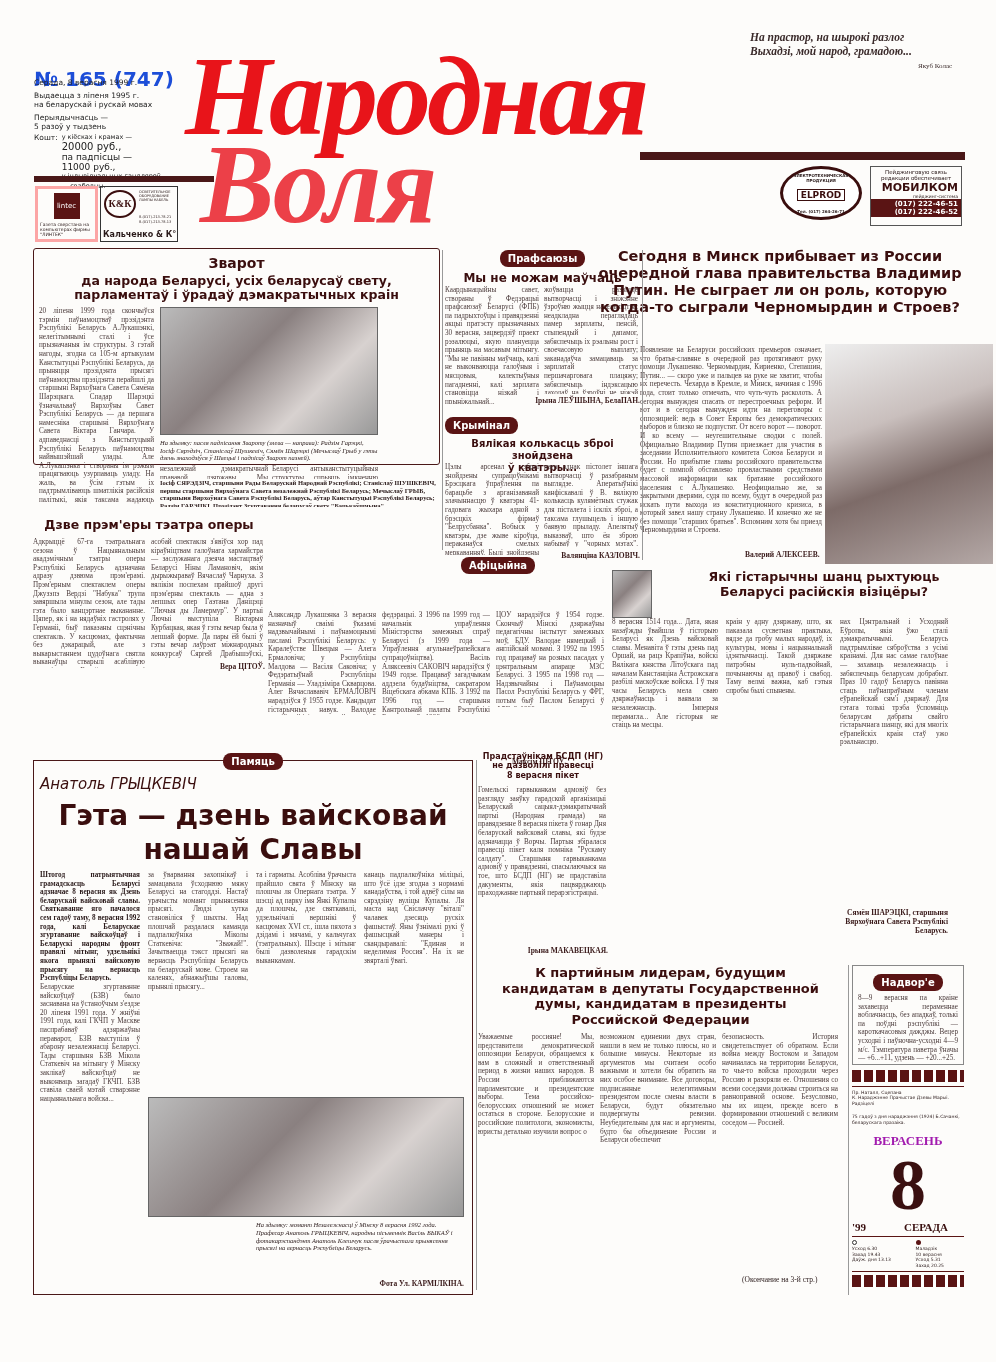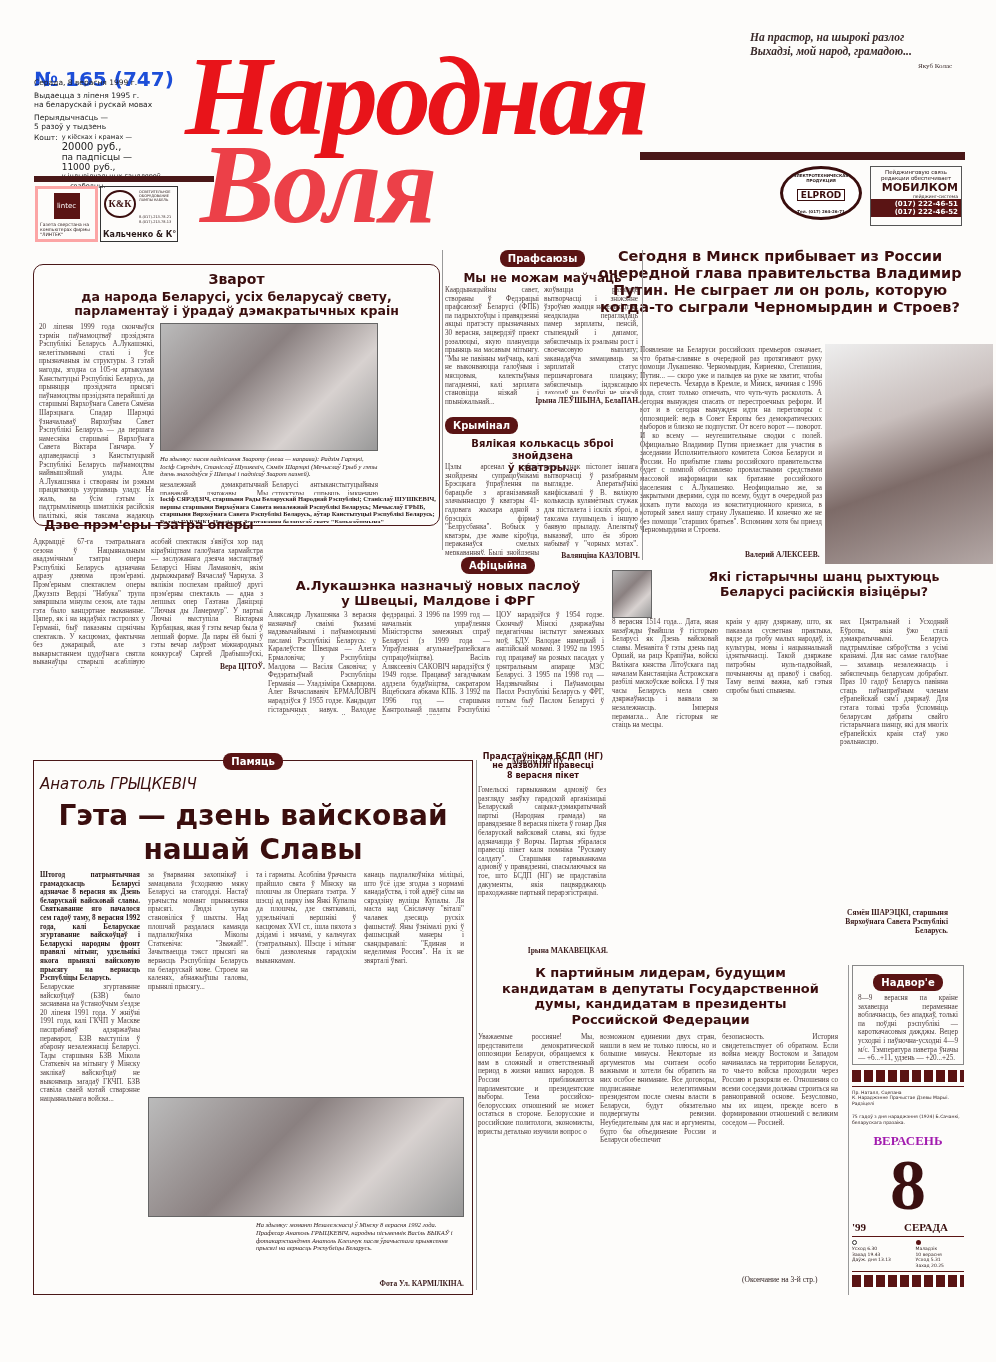--- a/index.html
+++ b/index.html
@@ -74,21 +74,21 @@
     <div class="sans" style="font-size:5.5px;text-align:center;">редакции обеспечивает</div>
     <div class="sans" style="font-size:11px;font-weight:bold;text-align:right;padding-right:3px;color:#3a0e0e;">МОБИЛКОМ</div>
     <div class="sans" style="font-size:4.5px;text-align:right;padding-right:3px;">пейджинг-система</div>
     <div class="sans" style="background:#5a1414;color:#fff;font-size:7px;font-weight:bold;text-align:right;padding:1px 3px;line-height:8px;">
       <div>(017) 222-46-51</div>
       <div>(017) 222-46-52</div>
     </div>
   </div>
 </div>
 
-<div class="abs" style="left:33px;top:248px;width:407px;height:262px;border:1.5px solid #4a1818;border-radius:10px;margin-top:16px;">
+<div class="abs" style="left:33px;top:248px;width:407px;height:217px;border:1.5px solid #4a1818;border-radius:3px;">
   <div class="hdl" style="font-size:14px;margin-top:6px;">Зварот</div>
   <div class="hdl" style="font-size:12.5px;margin-top:2px;">
     <div>да народа Беларусі, усіх беларусаў свету,</div>
     <div>парламентаў і ўрадаў дэмакратычных краін</div>
   </div>
   <div class="col body-text" style="left:5px;top:58px;width:115px;height:198px;">20 ліпеня 1999 года скончыўся тэрмін паўнамоцтваў прэзідэнта Рэспублікі Беларусь А.Лукашэнкі, нелегітымнымі сталі і ўсе прызначаныя ім структуры. З гэтай нагоды, згодна са 105-м артыкулам Канстытуцыі Рэспублікі Беларусь, да прыняцця прэзідэнта прысягі паўнамоцтвы прэзідэнта перайшлі да старшыні Вярхоўнага Савета Сямёна Шарэцкага. Спадар Шарэцкі ўзначальваў Вярхоўны Савет Рэспублікі Беларусь — да першага намесніка старшыні Вярхоўнага Савета Віктара Ганчара. У адпаведнасці з Канстытуцыяй Рэспублікі Беларусь паўнамоцтвы найвышэйшай улады. Але А.Лукашэнка і створаны ім рэжым працягваюць узурпаваць уладу. На жаль, ва ўсім гэтым іх падтрымліваюць шматлікія расійскія палітыкі, якія таксама жадаюць адраджэння імперыі. Мы звяртаемся да народа Рэспублікі Беларусь і ўсіх беларусаў свету з заклікам спрыяць сталенню ў Беларусі канстытуцыйнай улады, устанаўленню</div>
   <div class="abs photo" style="left:126px;top:58px;width:218px;height:128px;"></div>
   <div class="col serif" style="left:126px;top:190px;width:218px;height:24px;font-size:6.5px;font-style:italic;line-height:7.5px;">На здымку: пасля падпісання Звароту (злева — направа): Радзім Гарэцкі, Іосіф Сярэдзіч, Станіслаў Шушкевіч, Сямён Шарэцкі (Мечыслаў Грыб у гэты дзень знаходзіўся ў Швецыі і падпісаў Зварот пазней).</div>
   <div class="col body-text" style="left:126px;top:216px;width:108px;height:38px;">незалежнай дэмакратычнай прававой дзяржавы. Мы звяртаемся да парламентаў і ўрадаў дэмакратычных дзяржаў з заклікам не прызнаваць узурпатара і створаных ім у</div>
   <div class="col body-text" style="left:238px;top:216px;width:106px;height:38px;">Беларусі антыканстытуцыйныя структуры, спрыяць імкненню беларускага народа да незалежнасці, падтрымаць права беларусаў выбіраць свой лёс праз дэмакратычна абраную ўладу.</div>
@@ -128,24 +128,20 @@
 
 <div class="abs" style="left:33px;top:518px;width:232px;height:152px;">
   <div class="hdl" style="font-size:12.5px;">Дзве прэм'еры тэатра оперы</div>
   <div class="col body-text" style="left:0;top:20px;width:112px;height:130px;">Адкрыццё 67-га тэатральнага сезона ў Нацыянальным акадэмічным тэатры оперы Рэспублікі Беларусь адзначана адразу дзвюма прэм'ерамі. Прэм'ерным спектаклем оперы Джузэпэ Вердзі "Набука" трупа завяршыла мінулы сезон, але тады гэта было канцэртнае выкананне. Цяпер, як і на нядаўніх гастролях у Германіі, быў паказаны сцэнічны спектакль. У касцюмах, фактычна без дэкарацый, але з выкарыстаннем цудоўнага святла выканаўцы стварылі асаблівую атмасферу. Галоўныя партыі яскрава і выразна выканалі народны артыст Юрый Бастрыкаў, Тамара Глаголева, заслужаны артыст, лаўрэат усесаюзных і міжнародных конкурсаў Алег Мельнікаў, народны артыст Расіі Эдуард Пелагейчанка. Паўнапраўны дзейнай</div>
   <div class="col body-text" style="left:118px;top:20px;width:112px;height:120px;">асобай спектакля з'явіўся хор пад кіраўніцтвам галоўнага хармайстра — заслужанага дзеяча мастацтваў Беларусі Ніны Ламановіч, якім дырыжыраваў Вячаслаў Чарнуха. З вялікім поспехам прайшоў другі прэм'ерны спектакль — адна з лепшых опер Гаэтана Даніцэці "Лючыя ды Ламермур". У партыі Лючыі выступіла Віктарыя Курбацкая, якая ў гэты вечар была ў лепшай форме. Да пары ёй былі ў гэты вечар лаўрэат міжнародных конкурсаў Сяргей Драбышэўскі, заслужаны артыст Беларусі, лаўрэат міжнародных конкурсаў Уладзімір Пятроў, Эдуард Пелагейчанка і Алег Мельнікаў. Хорам у гэтым спектаклі кіраваў галоўны дырыжор тэатра Аляксандр Анісімаў.</div>
   <div class="abs byline" style="right:0;top:142px;">Вера ЦІТОЎ.</div>
 </div>
 
 <div class="abs" style="left:268px;top:555px;width:340px;height:200px;">
   <div style="text-align:center;margin-left:120px;"><span class="rubric">Афіцыйна</span></div>
-  <div class="hdl" style="font-size:13px;margin-top:4px;">
-    <div>А.Лукашэнка назначыў новых паслоў</div>
-    <div>у Швецыі, Малдове і ФРГ</div>
-  </div>
   <div class="col body-text" style="left:0;top:56px;width:108px;height:104px;">Аляксандр Лукашэнка 3 верасня назначыў сваімі ўказамі надзвычайнымі і паўнамоцнымі пасламі Рэспублікі Беларусь: у Каралеўстве Швецыя — Алега Ермаловіча; у Рэспубліцы Малдова — Васіля Саковіча; у Федэратыўнай Рэспубліцы Германія — Уладзіміра Скварцова. Алег Вячаслававіч ЕРМАЛОВІЧ нарадзіўся ў 1955 годзе. Кандыдат гістарычных навук. Валодае англійскай і французскай мовамі. З 1993 па 1996 год — дарадчык па гандлёва-эканамічных пытаннях беларускага пасольства ў Швейцарскай Кан-</div>
   <div class="col body-text" style="left:114px;top:56px;width:108px;height:104px;">федэрацыі. З 1996 па 1999 год — начальнік упраўлення Міністэрства замежных спраў Беларусі (з 1999 года — Упраўлення агульнаеўрапейскага супрацоўніцтва). Васіль Аляксеевіч САКОВІЧ нарадзіўся ў 1949 годзе. Працаваў загадчыкам аддзела будаўніцтва, сакратаром Віцебскага абкама КПБ. З 1992 па 1996 год — старшыня Кантрольнай палаты Рэспублікі Беларусь. З 1996 года — член Пастаяннай камісіі Палаты прадстаўнікоў Нацыянальнага сходу Рэспублікі Беларусь. Уладзімір Міхалавіч СКВАР-</div>
   <div class="col body-text" style="left:228px;top:56px;width:108px;height:96px;">ЦОЎ нарадзіўся ў 1954 годзе. Скончыў Мінскі дзяржаўны педагагічны інстытут замежных моў, БДУ. Валодае нямецкай і англійскай мовамі. З 1992 па 1995 год працаваў на розных пасадах у цэнтральным апараце МЗС Беларусі. З 1995 па 1998 год — Надзвычайны і Паўнамоцны Пасол Рэспублікі Беларусь у ФРГ, потым быў Паслом Беларусі ў ФРГ. З 1996 года — член Палаты прадстаўнікоў Нацыянальнага сходу Рэспублікі Беларусь.</div>
   <div class="abs byline" style="left:244px;top:170px;margin-top:32px;">Максім ЦІТОЎ.</div>
 </div>
 
 <div class="abs" style="left:478px;top:752px;width:130px;height:205px;">
   <div class="hdl" style="font-size:8px;">
     <div>Прадстаўнікам БСДП (НГ)</div>
     <div>не дазволілі правесці</div>

